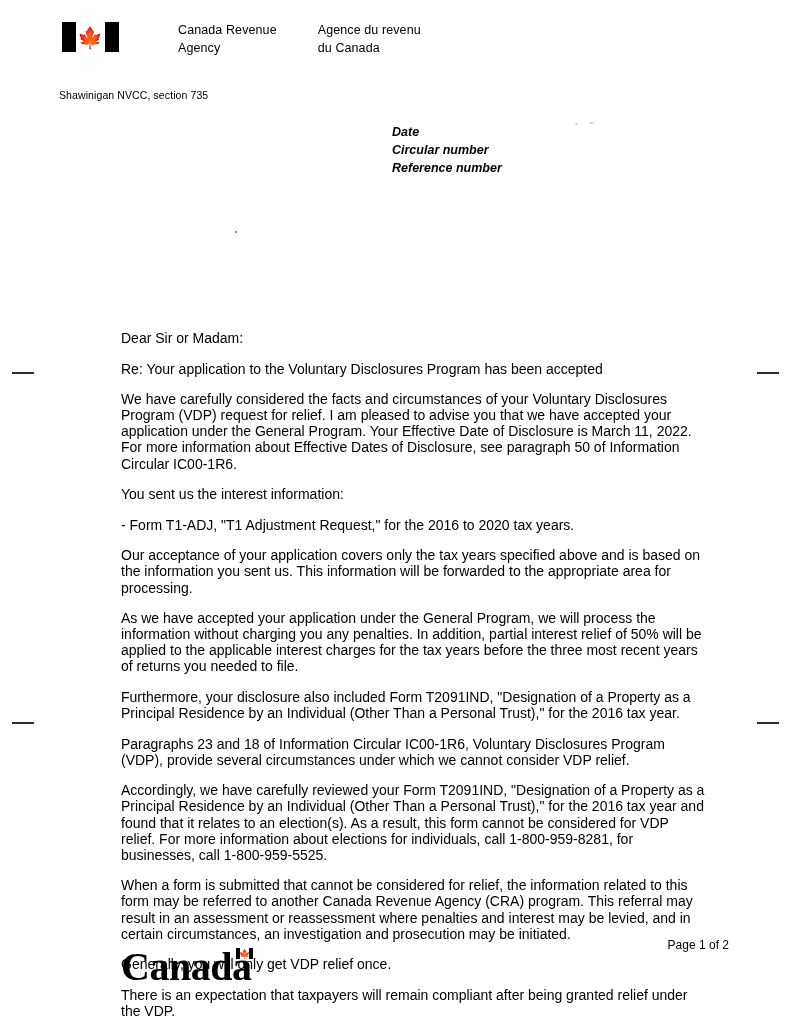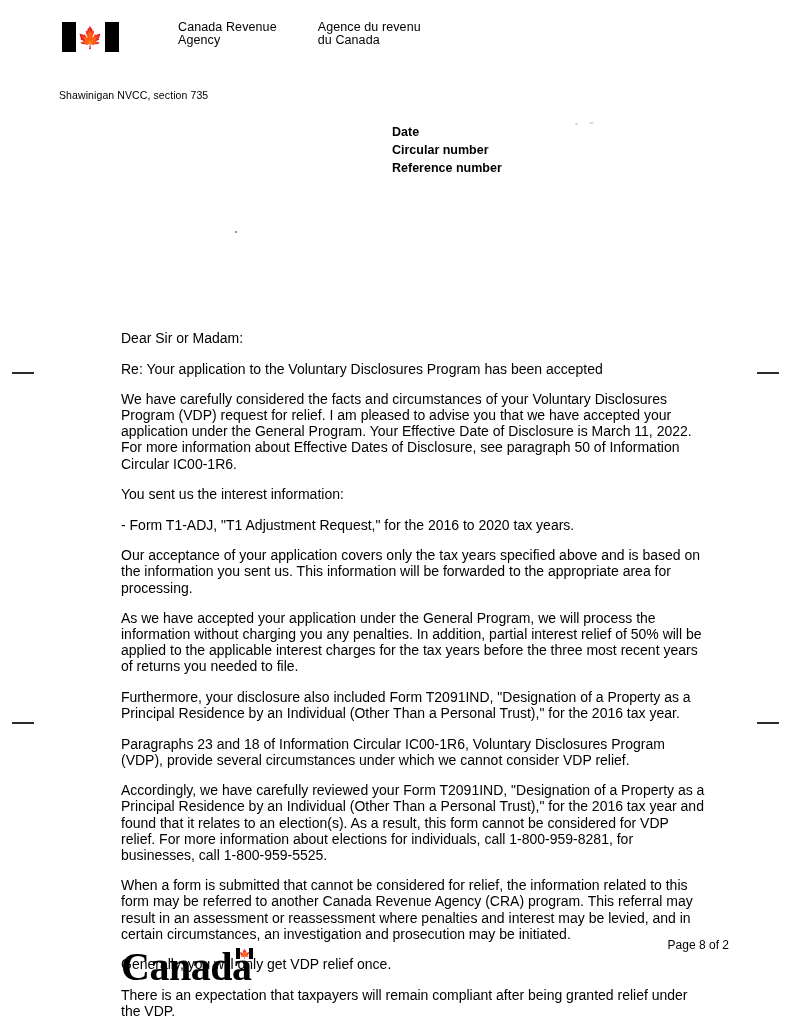--- a/index.html
+++ b/index.html
@@ -47,21 +47,21 @@
     left: 50%;
     top: 50%;
     transform: translate(-50%, -50%);
     font-size: 21px;
     line-height: 1;
     color: #000;
   }
   .wordmark-en,
   .wordmark-fr {
     font-size: 12.5px;
-    line-height: 13px;
+    line-height: 18px;
     letter-spacing: 0.1px;
     white-space: pre-line;
   }
   .wordmark-en { margin-left: 59px; }
   .wordmark-fr { margin-left: 41px; }
 
   
   .office-line {
     position: absolute;
     left: 59px;
@@ -72,20 +72,21 @@
   }
 
   
   .ref-block {
     position: absolute;
     left: 392px;
     top: 123px;
     font-size: 12.5px;
     font-weight: bold;
     line-height: 18px;
+    font-style: italic;
   }
   .ref-block div { white-space: nowrap; }
 
   
   .body-copy {
     position: absolute;
     left: 121px;
     top: 283px;
     width: 584px;
     font-size: 14px;
@@ -201,21 +202,21 @@
     <p>Our acceptance of your application covers only the tax years specified above and is based on the information you sent us. This information will be forwarded to the appropriate area for processing.</p>
     <p>As we have accepted your application under the General Program, we will process the information without charging you any penalties. In addition, partial interest relief of 50% will be applied to the applicable interest charges for the tax years before the three most recent years of returns you needed to file.</p>
     <p>Furthermore, your disclosure also included Form T2091IND, "Designation of a Property as a Principal Residence by an Individual (Other Than a Personal Trust)," for the 2016 tax year.</p>
     <p>Paragraphs 23 and 18 of Information Circular IC00-1R6, Voluntary Disclosures Program (VDP), provide several circumstances under which we cannot consider VDP relief.</p>
     <p>Accordingly, we have carefully reviewed your Form T2091IND, "Designation of a Property as a Principal Residence by an Individual (Other Than a Personal Trust)," for the 2016 tax year and found that it relates to an election(s). As a result, this form cannot be considered for VDP relief. For more information about elections for individuals, call 1-800-959-8281, for businesses, call 1-800-959-5525.</p>
     <p>When a form is submitted that cannot be considered for relief, the information related to this form may be referred to another Canada Revenue Agency (CRA) program. This referral may result in an assessment or reassessment where penalties and interest may be levied, and in certain circumstances, an investigation and prosecution may be initiated.</p>
     <p>Generally, you will only get VDP relief once.</p>
     <p>There is an expectation that taxpayers will remain compliant after being granted relief under the VDP.</p>
   </div>
 
-  <div class="page-number">Page 8 of 2</div>
+  <div class="page-number">Page 1 of 2</div>
 
   <div class="canada-wordmark">
     <span class="wm-wrap">
       <span>Canada</span>
       <span class="wm-flag">
         <span class="b l"></span>
         <span class="lf">🍁</span>
         <span class="b r"></span>
       </span>
     </span>

